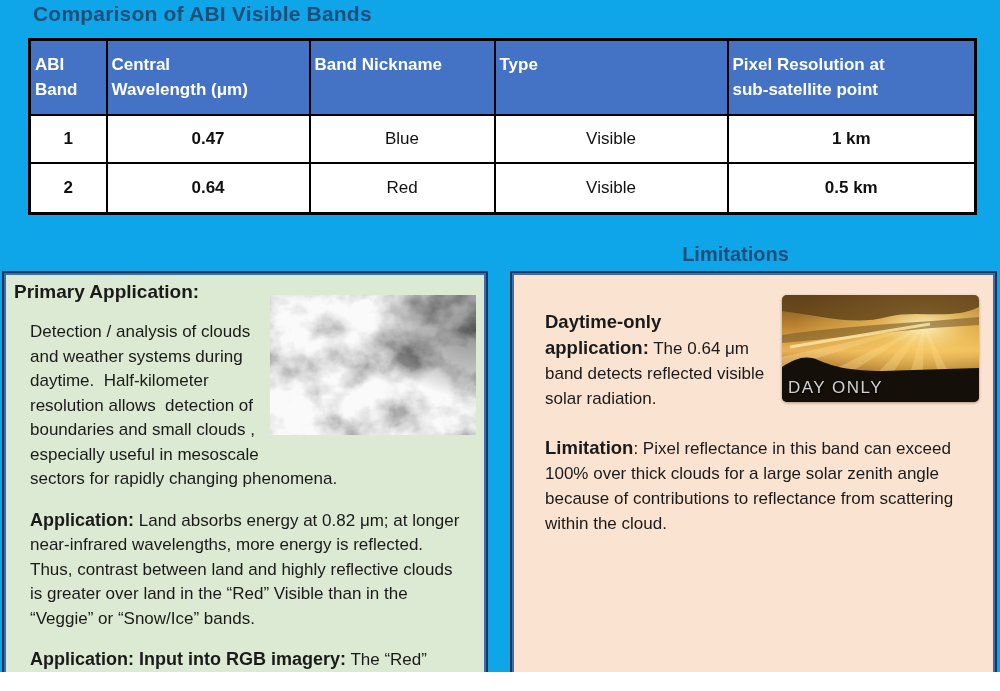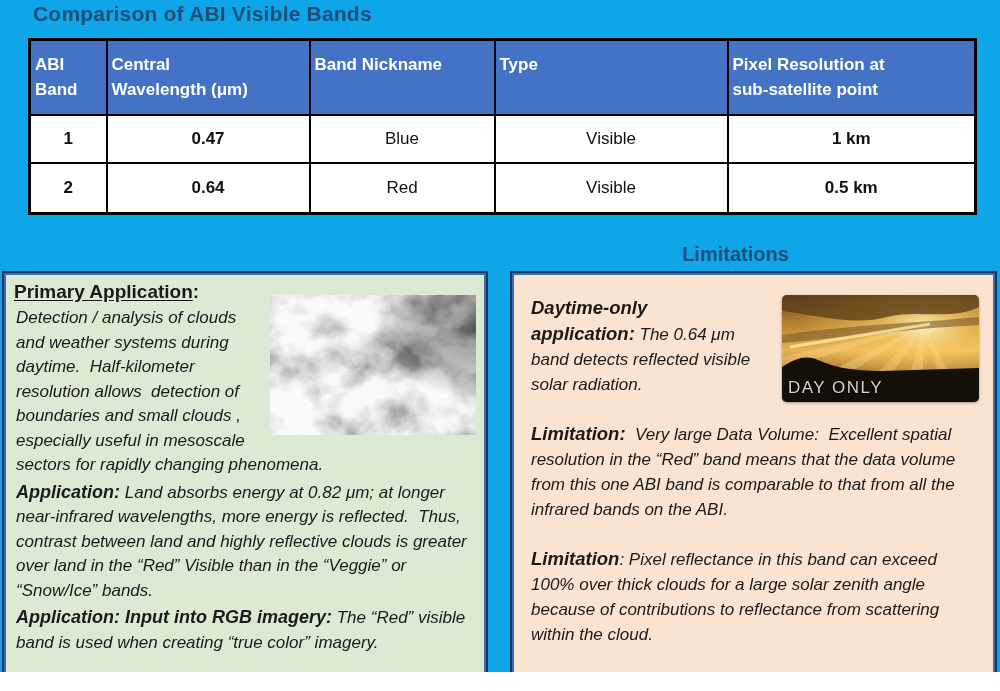--- a/index.html
+++ b/index.html
@@ -21,27 +21,27 @@
   td.bold{font-weight:bold;}
 
   
   .panel-title{position:absolute;top:243px;font-size:20px;font-weight:bold;color:#1f4e79;text-align:center;}
   .panel-title.benefits-t{left:0;width:492px;margin-top:30px;}
   .panel-title.limitations-t{left:492px;width:487px;}
 
   
   .panel{position:absolute;top:271px;height:418px;box-sizing:border-box;
     border:2px solid #16365c;box-shadow:inset 0 0 0 2px #3f6cb0;color:#1a1a1a;}
-  .panel p{margin:2px;white-space:pre-wrap;font-style:italic;}
+  .panel p{margin:16px;white-space:pre-wrap;}
   .benefits-p{left:2px;width:486px;background:#dcead3;padding:6px 8px 4px 10px;}
   .limitations-p{left:510px;width:487px;background:#fbe3d1;padding:20px 16px 8px 17px;}
 
   
   .primary-head{font-size:19px;font-weight:bold;line-height:25px;}
-  .primary-head .u{text-decoration:underline;text-underline-offset:2px;}
+  .primary-head .u{text-underline-offset:2px;}
   .b-body{font-size:17px;line-height:24.5px;}
   .b-label{font-weight:bold;font-size:18px;}
   .cloud-wrap{float:right;width:206px;height:140px;margin:16px 2px 8px 10px;}
   .cloud-wrap svg{display:block;width:206px;height:140px;}
 
   
   .l-body{font-size:17px;line-height:25px;margin-bottom:24px !important;}
   .l-label{font-weight:bold;font-size:18.5px;}
   .sunset-wrap{float:right;position:relative;width:197px;height:107px;margin:2px 0 10px 12px;
     border-radius:5px;overflow:hidden;box-shadow:0 1px 3px rgba(0,0,0,.35);}
@@ -158,17 +158,16 @@
         <rect width="197" height="107" fill="url(#sunGlow)"></rect>
         <path d="M0,0 H197 V12 C170,26 135,14 105,22 C72,31 34,20 0,16 Z" fill="#5e4018" opacity="0.8"></path>
         <path d="M0,40 C40,34 90,30 150,26 L197,22 L197,30 L150,33 C95,38 45,44 0,48 Z" fill="#7a5a28" opacity="0.6"></path>
         <path d="M8,52 C55,44 105,36 148,29" stroke="#ffeaa8" stroke-width="3" fill="none" opacity="0.8"></path>
         <path d="M0,72 C14,63 24,60 36,65 C52,72 70,76 100,76 L197,73 L197,107 L0,107 Z" fill="#140f08"></path>
       </svg>
       <div class="day-only-label">DAY ONLY</div>
     </div>
     <p class="l-body"><span class="l-label">Daytime-only
 application:</span><span> The 0.64 μm band detects reflected visible solar radiation.</span></p>
-    <p class="l-body"><span class="l-label">Limitation:</span><span>  Very large Data Volume:  Excellent spatial resolution in the “Red” band means that the data volume from this one ABI band is comparable to that from all the infrared bands on the ABI.</span></p>
     <p class="l-body"><span class="l-label">Limitation</span><span>: Pixel reflectance in this band can exceed 100% over thick clouds for a large solar zenith angle because of contributions to reflectance from scattering within the cloud.</span></p>
   </div>
 
 </div>
 
 </body></html>

